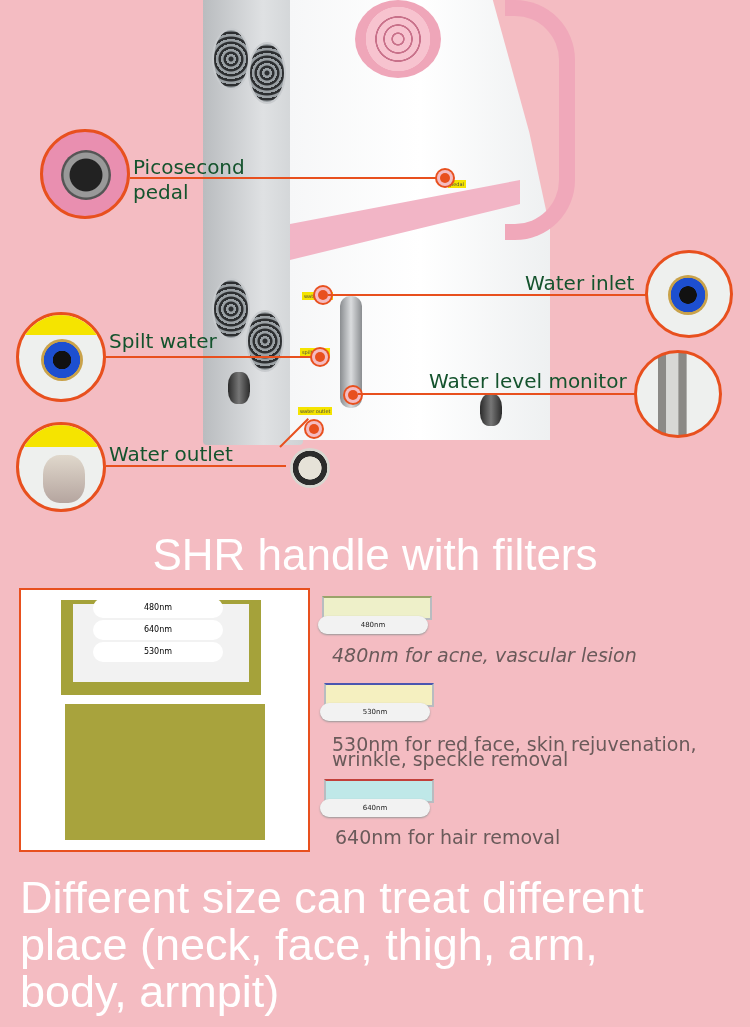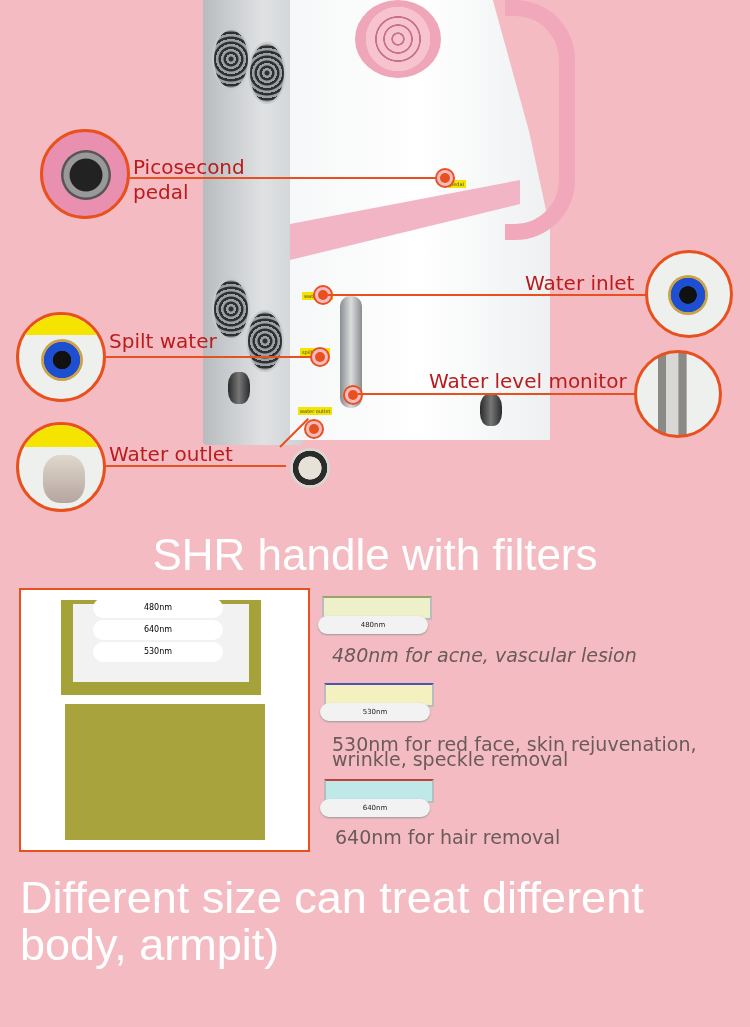--- a/index.html
+++ b/index.html
@@ -13,21 +13,21 @@
   .cable{left:505px;top:0;width:70px;height:240px;border:16px solid #f0a8ba;border-left:none;border-radius:0 60px 60px 0;box-sizing:border-box;}
   .fan{width:34px;height:58px;border-radius:50%;background:repeating-radial-gradient(circle,#2d2f31 0 2px,#9aa0a4 3px 5px);border:2px solid #c8cbce;}
   .wheel{width:40px;height:40px;border-radius:50%;background:radial-gradient(circle,#e6e2d8 0 40%,#2b2b2b 42% 60%,#d8d6d0 62%);}
   .wheel-s{width:22px;height:32px;border-radius:40%;background:linear-gradient(90deg,#2b2b2b,#777,#2b2b2b);}
   .gauge{left:340px;top:296px;width:22px;height:112px;border-radius:10px;background:linear-gradient(90deg,#8a8d90,#dadcde,#8a8d90);}
   .tag{background:#f5e400;font-size:5px;color:#444;padding:1px 2px;}
   
   .dot{width:10px;height:10px;border-radius:50%;background:#e8501e;box-shadow:0 0 0 3px #f4bcc2,0 0 0 5px #e8501e;}
   .line{height:2px;background:#e8501e;}
   .circle{border:3px solid #e8501e;border-radius:50%;box-sizing:border-box;overflow:hidden;}
-  .lbl{color:#b91c1c;font-size:20px;line-height:24px;white-space:nowrap;}
+  .lbl{color:#14532d;font-size:20px;line-height:24px;white-space:nowrap;}
   
   .title{left:0;width:750px;top:530px;text-align:center;color:#fff;font-family:"Liberation Sans",sans-serif;font-size:44px;}
   .box{left:19px;top:588px;width:291px;height:264px;background:#fff;border:2px solid #e8501e;box-sizing:border-box;}
   .filter{width:110px;height:40px;}
   .filter .glass{width:106px;height:20px;margin-left:4px;border:2px solid #b8bcc0;}
   .filter .grip{width:110px;height:18px;margin-top:-4px;background:#f2f2f2;border-radius:10px;box-shadow:0 1px 2px #999;text-align:center;font-size:7px;line-height:18px;color:#222;}
   .ftxt{color:#6a5a5a;font-size:19px;line-height:20px;}
   .rf{left:20px;top:874px;width:730px;color:#fff;font-family:"Liberation Sans",sans-serif;font-size:45px;line-height:47px;}
 </style>
 </head>
@@ -115,14 +115,15 @@
 <div class="abs ftxt" style="left:332px;top:749px;">wrinkle, speckle removal</div>
 
 <div class="abs filter" style="left:320px;top:779px;">
   <div class="glass" style="background:#bfe8e8;border-top:2px solid #c2403a;"></div>
   <div class="grip">640nm</div>
 </div>
 <div class="abs ftxt" style="left:312px;top:827px;margin-left:23px;">640nm for hair removal</div>
 
 <div class="abs rf">
   <div>Different size can treat different</div>
+  <div>place (neck, face, thigh, arm,</div>
   <div>body, armpit)</div>
 </div>
 
 </body></html>

